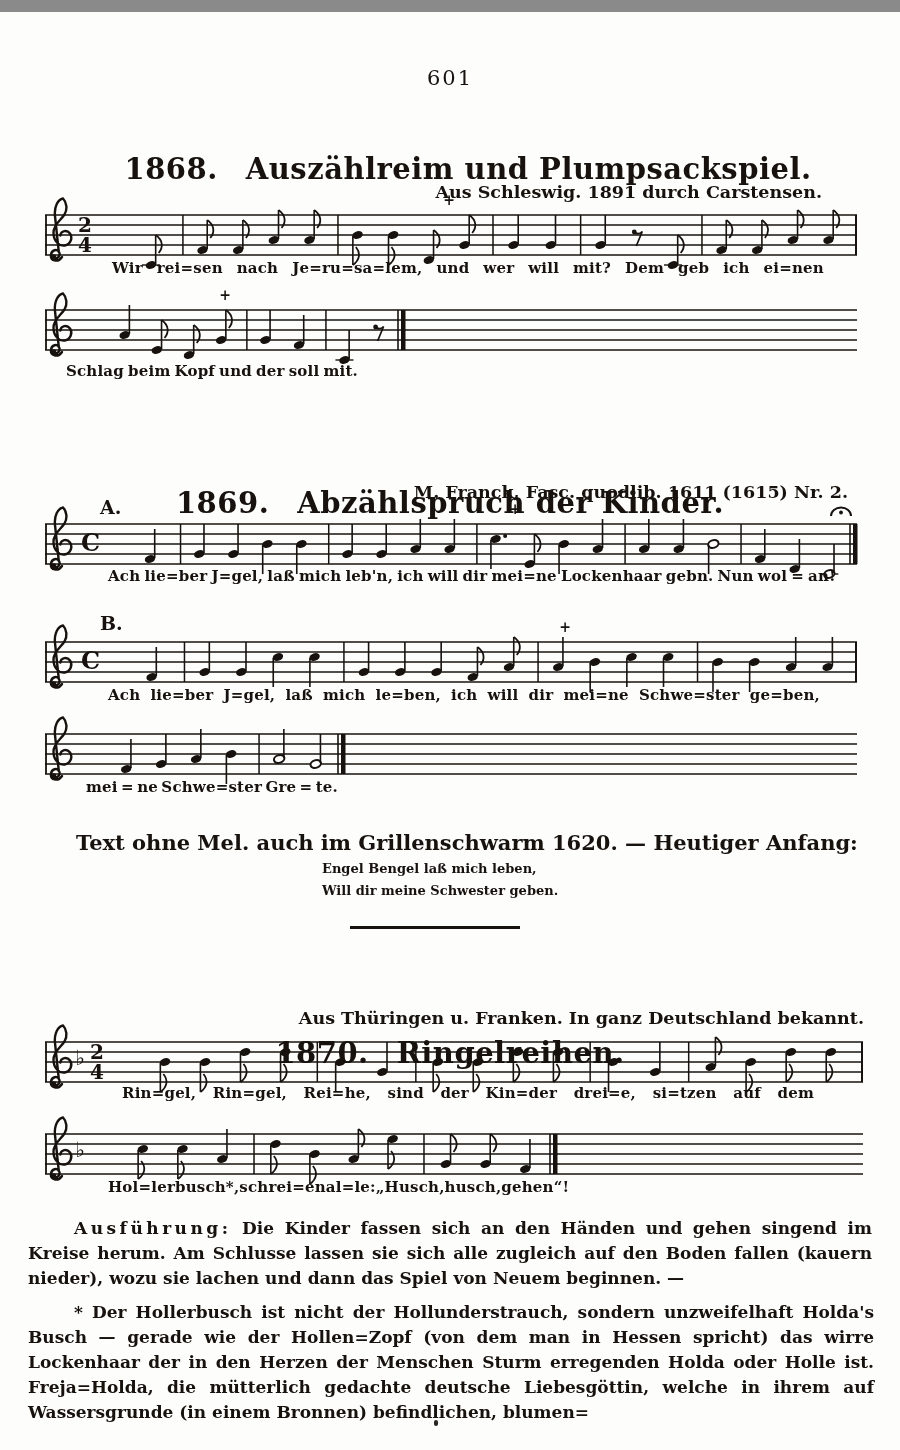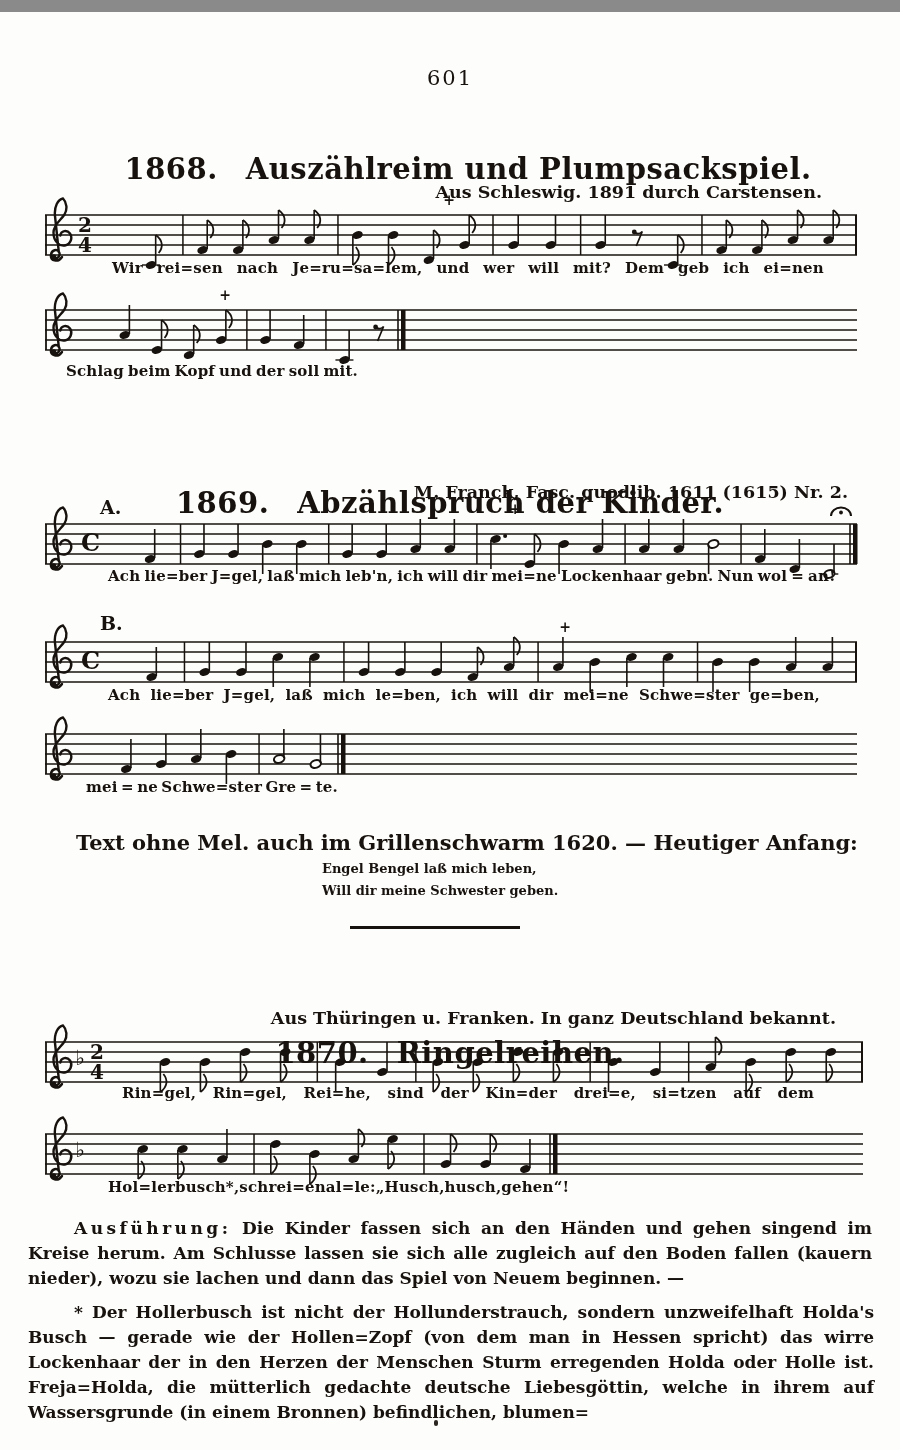--- a/index.html
+++ b/index.html
@@ -370,21 +370,21 @@
 
   <div class="abs frak plain" style="left:76px;top:818px;">Text ohne Mel. auch im Grillenschwarm 1620. — Heutiger Anfang:</div>
   <div class="abs frak verse" style="left:322px;top:846px;">Engel Bengel laß mich leben,</div>
   <div class="abs frak verse" style="left:322px;top:868px;">Will dir meine Schwester geben.</div>
 
   <div class="abs divider" style="left:350px;top:914px;width:170px;"></div>
 
   <h2 class="abs frak title" style="top:1000px;">
     <span class="num">1870.</span><span>Ringelreihen.</span>
   </h2>
-  <div class="abs frak attr" style="top:996px;right:64px;">Aus Thüringen u. Franken. In ganz Deutschland bekannt.</div>
+  <div class="abs frak attr" style="top:996px;right:36px;">Aus Thüringen u. Franken. In ganz Deutschland bekannt.</div>
 
   <div class="abs staff" style="left:45px;top:1004px;"><svg width="826" height="112" viewBox="0 0 826 112">
         <line x1="0" y1="26" x2="818" y2="26" stroke="#17120e" stroke-width="1.3"></line>
         <line x1="0" y1="36" x2="818" y2="36" stroke="#17120e" stroke-width="1.3"></line>
         <line x1="0" y1="46" x2="818" y2="46" stroke="#17120e" stroke-width="1.3"></line>
         <line x1="0" y1="56" x2="818" y2="56" stroke="#17120e" stroke-width="1.3"></line>
         <line x1="0" y1="66" x2="818" y2="66" stroke="#17120e" stroke-width="1.3"></line>
         <line x1="1" y1="26" x2="1" y2="66" stroke="#17120e" stroke-width="1.8"></line>
         <g transform="translate(0,6)">
           <path d="M17,62 C13,68 5,66 6,59.5 C6.8,55 12,53.5 14,57 C15.8,60 13,64 9.5,63.5 M13.8,57 L10,21 C9,11.5 13,4.5 18,3.5 C22,7.5 22.5,14.5 19.5,19.5 C15.5,25.5 8.5,29.5 8.5,37.5 C8.5,46.5 14.5,51.5 19.8,50.5 C25.5,49.5 28,43 25,38.5 C22,34.5 16,35.5 15.3,40.5" fill="none" stroke="#17120e" stroke-width="2.4" stroke-linecap="round"></path>

